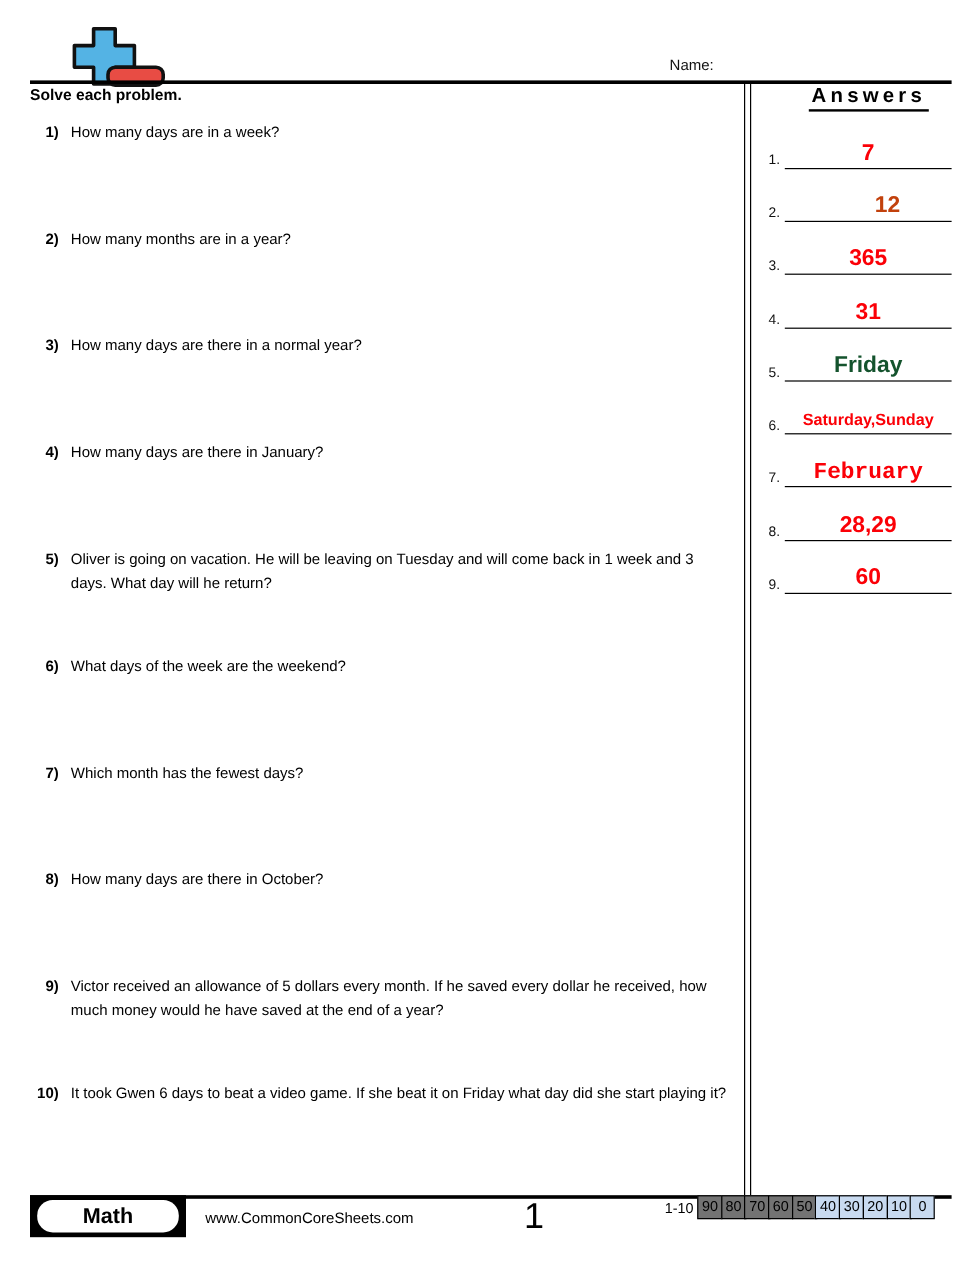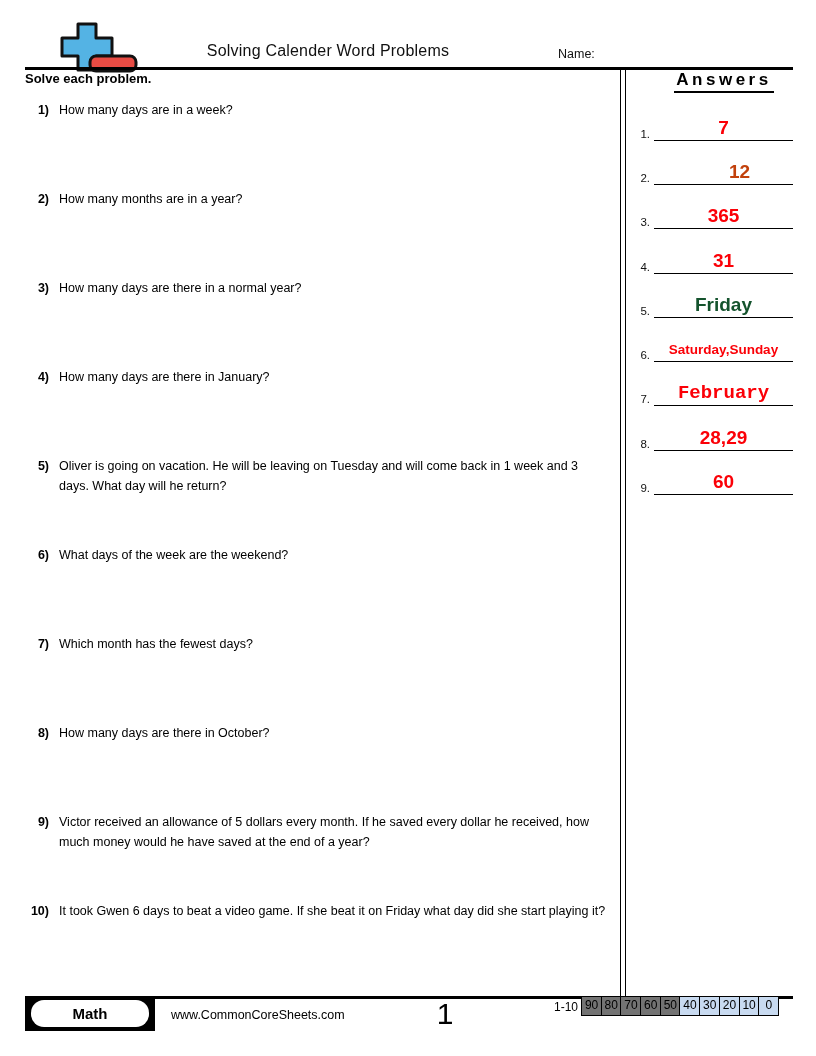--- a/index.html
+++ b/index.html
@@ -37,42 +37,41 @@
   .a-line { position:absolute; left:26px; right:2px; bottom:0; border-bottom:1.6px solid #000;
             text-align:center; }
   .a-val { display:inline-block; font-size:19px; font-weight:bold; padding-bottom:1px; }
   .a-val.small { font-size:13.5px; padding-bottom:4px; }
 
   
   .footer-line { position:absolute; left:25px; top:996px; width:768px; height:2.5px; background:#000; }
   .subject-box { position:absolute; left:25px; top:996px; width:130px; height:35px; background:#000; }
   .subject-pill { position:absolute; left:6px; top:4px; right:6px; bottom:4px;
                   background:#fff; border-radius:13px; display:flex; align-items:center; justify-content:center; }
-  .subject-pill span { font-size:15px; font-weight:bold; }
+  .subject-pill span { font-size:18px; font-weight:bold; }
   .website { position:absolute; left:171px; top:1008px; font-size:12.5px; }
   .page-num { position:absolute; left:400px; top:997px; width:90px; text-align:center;
               font-size:30px; font-weight:normal; font-stretch:condensed; }
   .score-label { position:absolute; left:534px; top:1000px; width:44px; text-align:right; font-size:12px; }
   .score-table { position:absolute; left:581px; top:996px; display:flex; }
   .score-cell { width:21.2px; height:20px; border:1.5px solid #000; margin-left:-1.5px;
                 font-size:12px; line-height:17px; text-align:center; background:#737373; }
   .score-cell:first-child { margin-left:0; }
   .score-cell.hl { background:var(--score-blue,#c8daf0); }
 </style>
 </head>
 <body>
 
 <div class="page">
 
   <svg class="logo" viewBox="0 0 96 54">
     <path d="M30 4 h18 v14 h16 v18 h-16 v14 h-18 v-14 h-16 v-18 h16 z" fill="#54b3e4" stroke="#111" stroke-width="3" stroke-linejoin="round"></path>
     <rect x="42" y="36" width="46" height="15" rx="6" fill="#e84c44" stroke="#111" stroke-width="3"></rect>
   </svg>
 
-  <div class="title">Solving Calender Word Problems</div>
   <div class="name-label">Name:</div>
   <div class="header-line"></div>
   <div class="instruction">Solve each problem.</div>
 
   <div class="divider"></div>
 
   <div class="q" style="top:101px;">
     <div class="q-num">1)</div>
     <div class="q-text">How many days are in a week?</div>
   </div>

